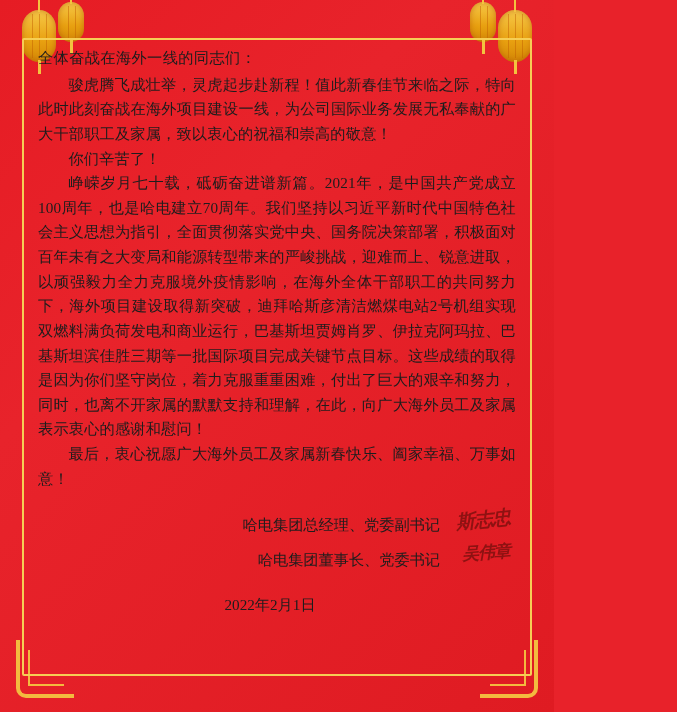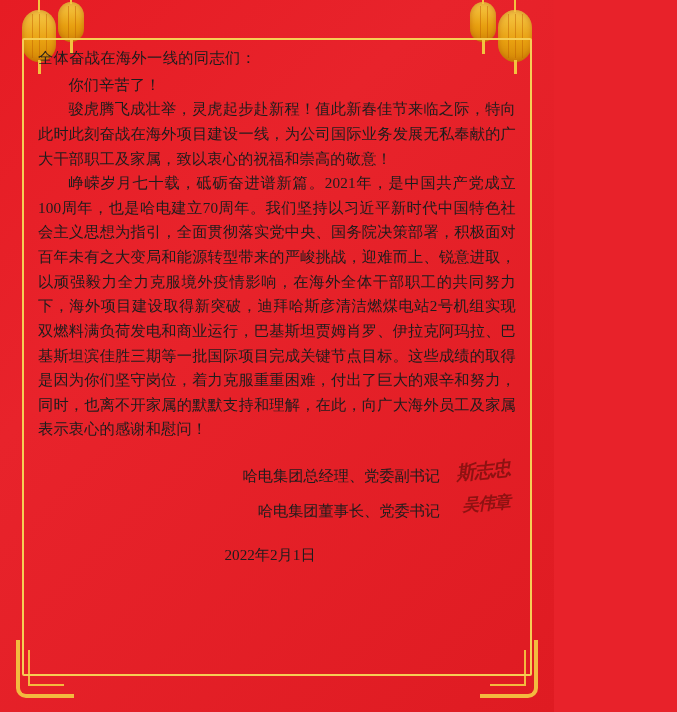--- a/index.html
+++ b/index.html
@@ -190,24 +190,25 @@
   </div>
 
   <div class="corner corner-bl"></div>
   <div class="corner corner-br"></div>
 
   <div class="frame"></div>
 
   <div class="content">
 
     <p class="salutation">全体奋战在海外一线的同志们：</p>
+    <p class="body-para">骏虎腾飞成壮举，灵虎起步赴新程！值此新春佳节来临之际，特向此时此刻奋战在海外项目建设一线，为公司国际业务发展无私奉献的广大干部职工及家属，致以衷心的祝福和崇高的敬意！</p>
+
     <p class="body-para">你们辛苦了！</p>
-
-    <p class="body-para">骏虎腾飞成壮举，灵虎起步赴新程！值此新春佳节来临之际，特向此时此刻奋战在海外项目建设一线，为公司国际业务发展无私奉献的广大干部职工及家属，致以衷心的祝福和崇高的敬意！</p>
     <p class="body-para">峥嵘岁月七十载，砥砺奋进谱新篇。2021年，是中国共产党成立100周年，也是哈电建立70周年。我们坚持以习近平新时代中国特色社会主义思想为指引，全面贯彻落实党中央、国务院决策部署，积极面对百年未有之大变局和能源转型带来的严峻挑战，迎难而上、锐意进取，以顽强毅力全力克服境外疫情影响，在海外全体干部职工的共同努力下，海外项目建设取得新突破，迪拜哈斯彦清洁燃煤电站2号机组实现双燃料满负荷发电和商业运行，巴基斯坦贾姆肖罗、伊拉克阿玛拉、巴基斯坦滨佳胜三期等一批国际项目完成关键节点目标。这些成绩的取得是因为你们坚守岗位，着力克服重重困难，付出了巨大的艰辛和努力，同时，也离不开家属的默默支持和理解，在此，向广大海外员工及家属表示衷心的感谢和慰问！</p>
+    <p class="body-para">最后，衷心祝愿广大海外员工及家属新春快乐、阖家幸福、万事如意！</p>
 
     <div class="sign-block">
       <div class="handwriting hw1">斯志忠</div>
       <div class="handwriting hw2">吴伟章</div>
       <div class="sign-line">哈电集团总经理、党委副书记</div>
       <div class="sign-line">哈电集团董事长、党委书记</div>
       <div class="sign-date">2022年2月1日</div>
     </div>
 
   </div>

